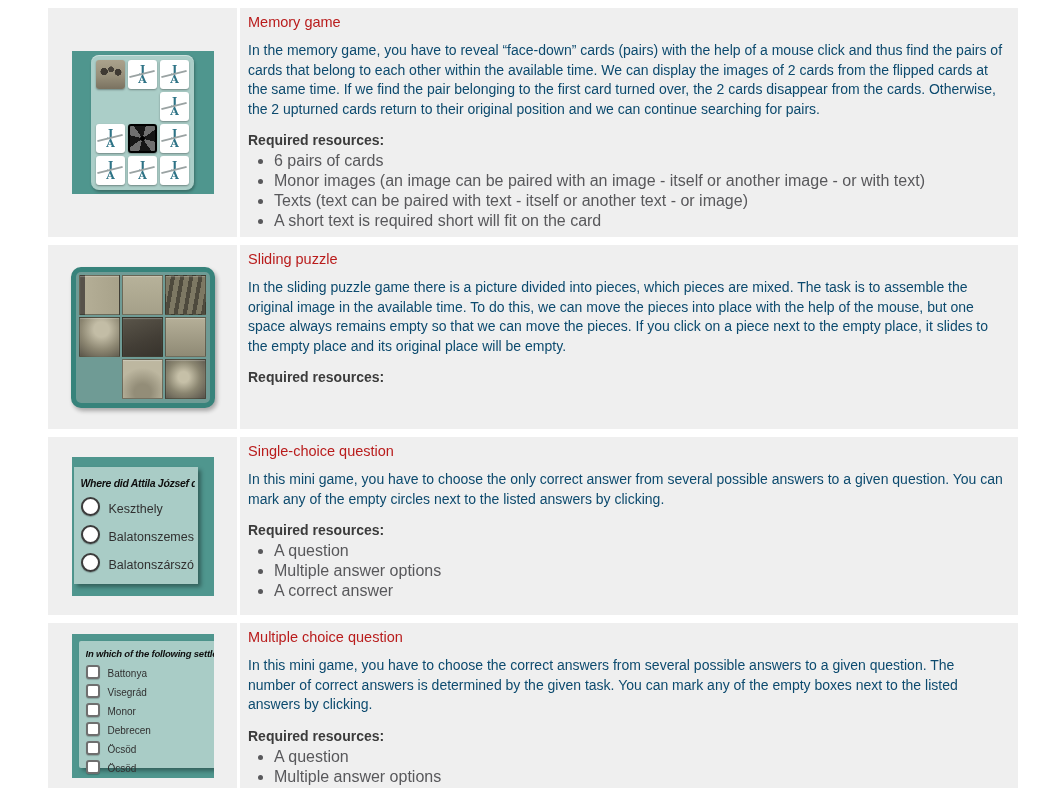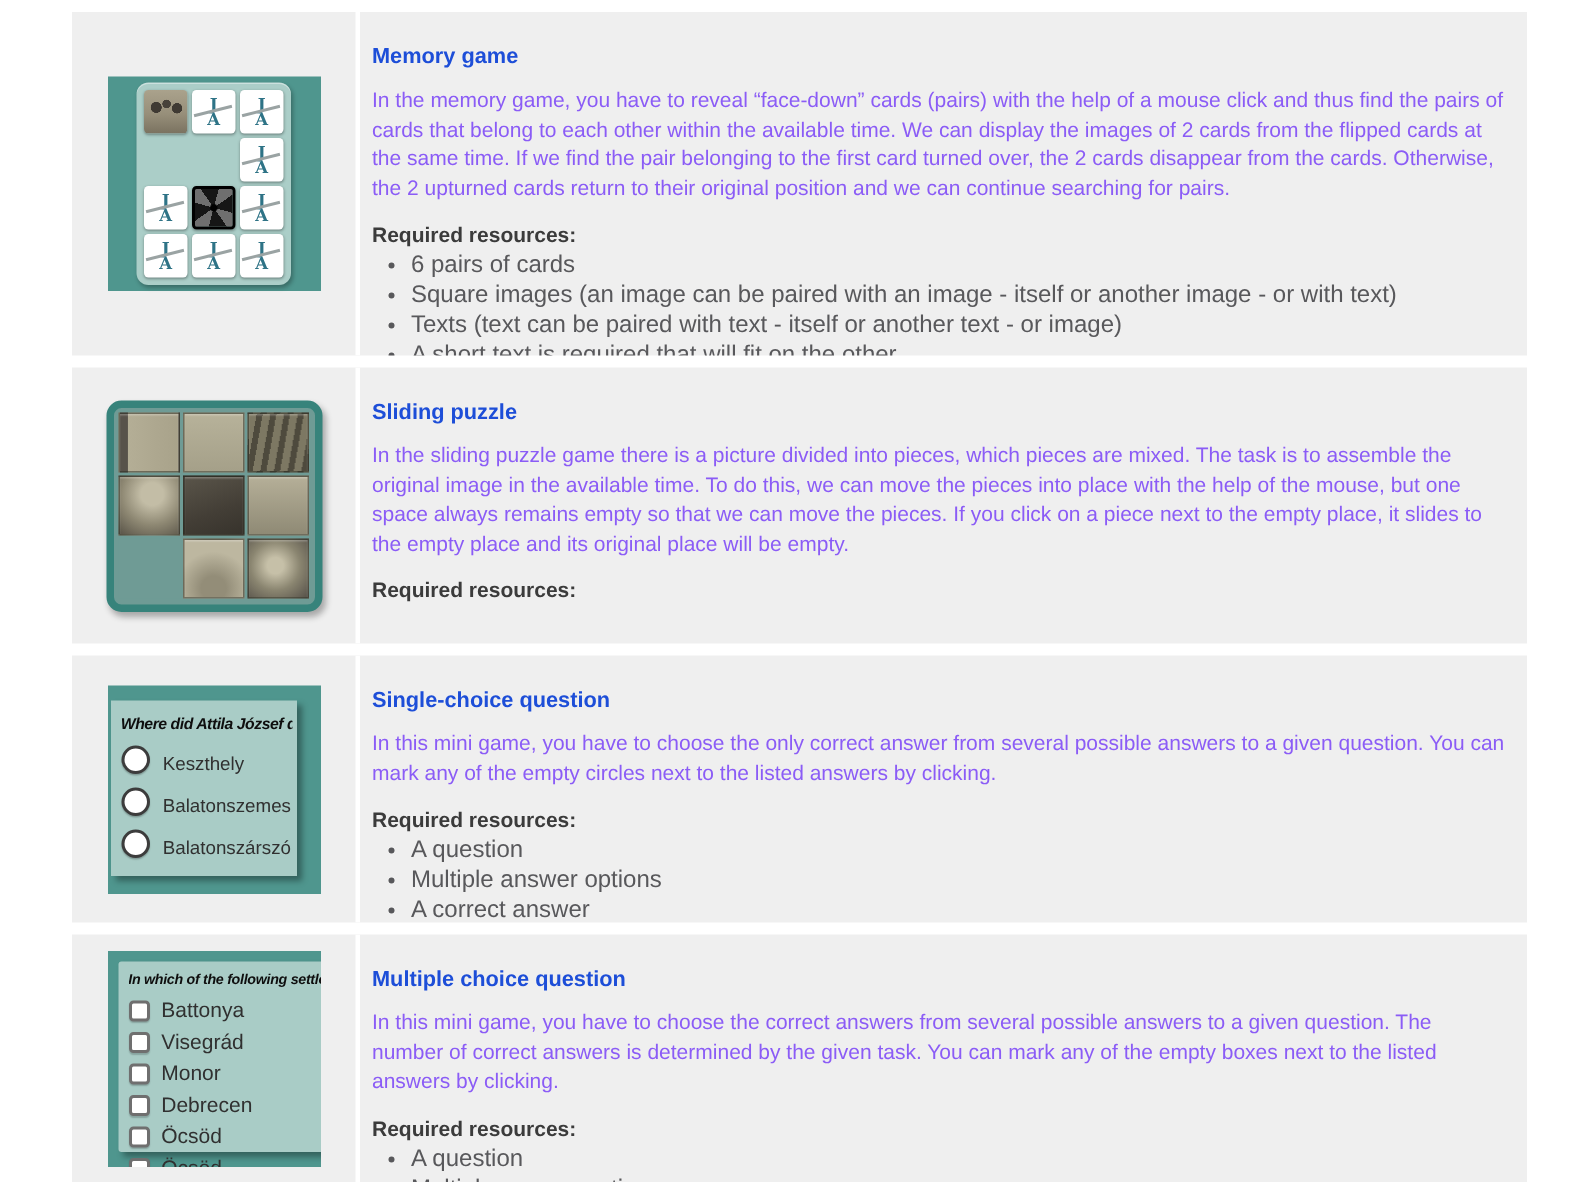--- a/index.html
+++ b/index.html
@@ -11,22 +11,22 @@
   .row { display: flex; background: #efefef; margin-bottom: 8px; overflow: hidden; }
   .row-1 { height: 229px; }
   .row-2 { height: 184px; }
   .row-3 { height: 178px; }
   .row-4 { height: 165px; }
 
   .thumb-cell { width: 192px; flex: 0 0 192px; border-right: 3px solid #ffffff;
                 display: flex; align-items: center; justify-content: center; }
   .text-cell { flex: 1; padding: 6px 14px 0 8px; }
 
-  h3.game-title { margin: 16px 0 11px 0; font-size: 14.5px; font-weight: 700; color: #1d4ed8; }
-  p.game-desc { margin: 0 0 13px 0; font-size: 14px; line-height: 19.5px; color: #8b5cf6; }
+  h3.game-title { margin: 0 0 11px 0; font-size: 14.5px; font-weight: 400; color: #b91c1c; }
+  p.game-desc { margin: 0 0 13px 0; font-size: 14px; line-height: 19.5px; color: #0c4a6e; }
   h4.res-label { margin: 0 0 2px 0; font-size: 14px; font-weight: 700; color: #3b3b3b; }
   ul.res-list { margin: 3px 0 0 0; padding-left: 26px; }
   ul.res-list li { font-size: 16px; line-height: 20px; color: #58585b; }
 
   
   .thumb { position: relative; }
   .thumb.memory { width: 142px; height: 143px; background: #4f968e;
                   display: flex; align-items: center; justify-content: center; }
   .memory-panel { width: 103px; height: 135px; background: #abcec8; border-radius: 8px;
                   box-shadow: 1px 2px 3px rgba(0,0,0,.28), inset 0 1px 0 rgba(255,255,255,.4);
@@ -76,21 +76,21 @@
   .radio-ic { width: 19px; height: 19px; flex: 0 0 19px; border-radius: 50%; background: #fff;
               border: 2px solid #3c3c3c; box-shadow: 0 1px 1px rgba(0,0,0,.25); }
   .quiz-radio .opt span.olabel { font-size: 12.5px; color: #303030; }
 
   .thumb.quiz-check { width: 142px; height: 144px; background: #4f968e; overflow: hidden; }
   .quiz-check .qpanel { left: 7px; top: 7px; width: 141px; bottom: 10px; border-radius: 2px; }
   .quiz-check .qq { margin: 7px 2px 6px 7px; font-size: 9.5px; letter-spacing: -0.2px; }
   .quiz-check .opt { margin: 0 0 5px 7px; gap: 8px; }
   .check-ic { width: 14px; height: 14px; flex: 0 0 14px; border-radius: 3px; background: #fff;
               border: 2px solid #6f6f6f; box-shadow: 0 1px 1px rgba(0,0,0,.2); }
-  .quiz-check .opt span.olabel { font-size: 14px; color: #303030; }
+  .quiz-check .opt span.olabel { font-size: 10px; color: #303030; }
 </style>
 </head>
 <body>
 
 <div class="page">
   <div class="rows">
 
     <section class="row row-1">
       <div class="thumb-cell">
         <div class="thumb memory">
@@ -141,23 +141,23 @@
               </div>
           </div>
         </div>
       </div>
       <div class="text-cell">
         <h3 class="game-title">Memory game</h3>
         <p class="game-desc">In the memory game, you have to reveal “face-down” cards (pairs) with the help of a mouse click and thus find the pairs of cards that belong to each other within the available time. We can display the images of 2 cards from the flipped cards at the same time. If we find the pair belonging to the first card turned over, the 2 cards disappear from the cards. Otherwise, the 2 upturned cards return to their original position and we can continue searching for pairs.</p>
         <h4 class="res-label">Required resources:</h4>
         <ul class="res-list">
           <li>6 pairs of cards</li>
-          <li>Square images (an image can be paired with an image - itself or another image - or with text)</li>
+          <li>Monor images (an image can be paired with an image - itself or another image - or with text)</li>
           <li>Texts (text can be paired with text - itself or another text - or image)</li>
-          <li>A short text is required that will fit on the other</li>
+          <li>A short text is required short will fit on the card</li>
         </ul>
       </div>
     </section>
 
     <section class="row row-2">
       <div class="thumb-cell">
         <div class="thumb sliding">
           <div class="slide-grid">
             <div class="tile t11"></div>
             <div class="tile t12"></div>

